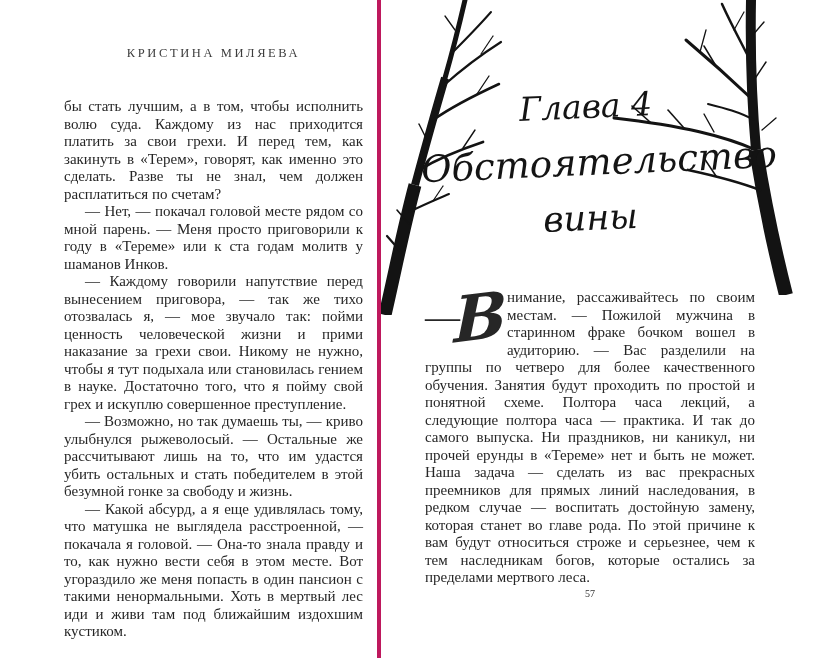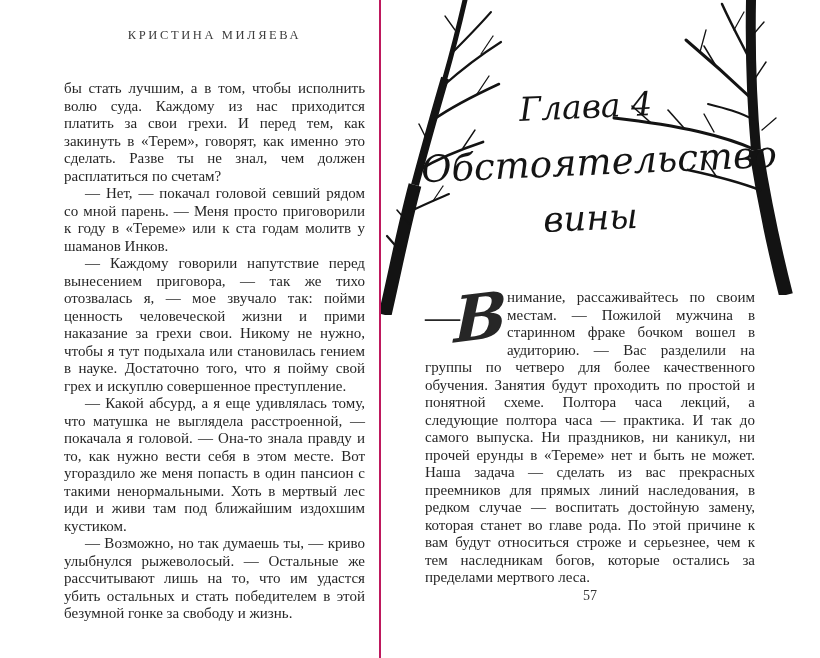--- a/index.html
+++ b/index.html
@@ -9,22 +9,22 @@
     background: #ffffff;
     font-family: "Liberation Serif", serif;
     color: #262626;
     overflow: hidden;
   }
   .spread { display: flex; width: 820px; height: 658px; }
 
   
   .page-left {
     width: 381px; height: 658px;
-    border-right: 2px solid #be185d;
-    padding: 28px 14px 0 64px;
+    border-right: 4px solid #be185d;
+    padding: 46px 14px 0 64px;
   }
   .running-head {
     margin: 0 0 25px 0;
     font-size: 12.5px;
     letter-spacing: 2.6px;
     text-align: center;
     color: #3d3d3d;
     font-weight: normal;
   }
   .bodytext p {
@@ -81,36 +81,36 @@
     display: inline-block;
     font-size: 63px; line-height: 55px;
     font-style: italic; font-weight: bold;
     font-family: "DejaVu Serif", serif;
     transform: rotate(-7deg) skewX(-8deg);
   }
   .page-number {
     position: absolute; z-index: 4;
     top: 588px; left: 44px; width: 330px;
     text-align: center;
-    font-size: 14px; color: #333333;
+    font-size: 10px; color: #333333;
   }
 </style>
 </head>
 <body>
 
 <div class="spread">
 
   <div class="page-left">
     <h1 class="running-head">КРИСТИНА МИЛЯЕВА</h1>
     <div class="bodytext">
       <p class="no-indent">бы стать лучшим, а в том, чтобы исполнить волю суда. Каждому из нас приходится платить за свои грехи. И перед тем, как закинуть в «Терем», говорят, как именно это сделать. Разве ты не знал, чем должен расплатиться по счетам?</p>
-      <p>— Нет, — покачал головой севший рядом со мной парень. — Меня просто приговорили к году в «Тереме» или к ста годам молитв у шаманов Инков.</p>
+      <p>— Нет, — покачал головой месте рядом со мной парень. — Меня просто приговорили к году в «Тереме» или к ста годам молитв у шаманов Инков.</p>
       <p>— Каждому говорили напутствие перед вынесением приговора, — так же тихо отозвалась я, — мое звучало так: пойми ценность человеческой жизни и прими наказание за грехи свои. Никому не нужно, чтобы я тут подыхала или становилась гением в науке. Достаточно того, что я пойму свой грех и искуплю совершенное преступление.</p>
+      <p>— Возможно, но так думаешь ты, — криво улыбнулся рыжеволосый. — Остальные же рассчитывают лишь на то, что им удастся убить остальных и стать победителем в этой безумной гонке за свободу и жизнь.</p>
       <p>— Какой абсурд, а я еще удивлялась тому, что матушка не выглядела расстроенной, — покачала я головой. — Она-то знала правду и то, как нужно вести себя в этом месте. Вот угораздило же меня попасть в один пансион с такими ненормальными. Хоть в мертвый лес иди и живи там под ближайшим издохшим кустиком.</p>
-      <p>— Возможно, но так думаешь ты, — криво улыбнулся рыжеволосый. — Остальные же рассчитывают лишь на то, что им удастся убить остальных и стать победителем в этой безумной гонке за свободу и жизнь.</p>
     </div>
   </div>
 
   <div class="page-right">
 
     <svg class="tree tree-left" width="130" height="315" viewBox="0 0 130 315" aria-hidden="true">
       <path d="M4,315 C14,272 22,230 34,185" stroke-width="13"></path>
       <path d="M34,185 C44,148 54,112 64,78" stroke-width="8"></path>
       <path d="M64,78 C72,50 78,26 84,0" stroke-width="5" stroke-linecap="round"></path>
       <path d="M38,170 C58,158 78,150 102,142" stroke-width="2.8" stroke-linecap="round"></path>

